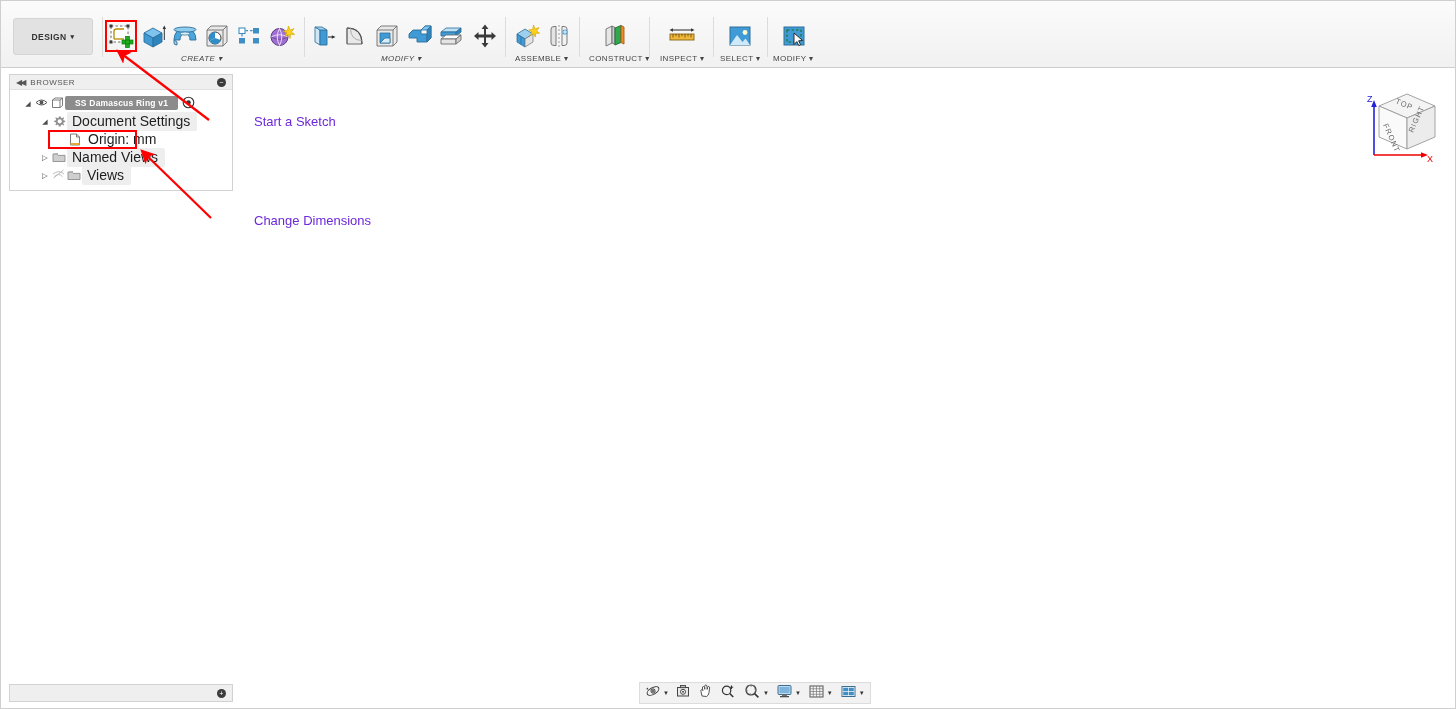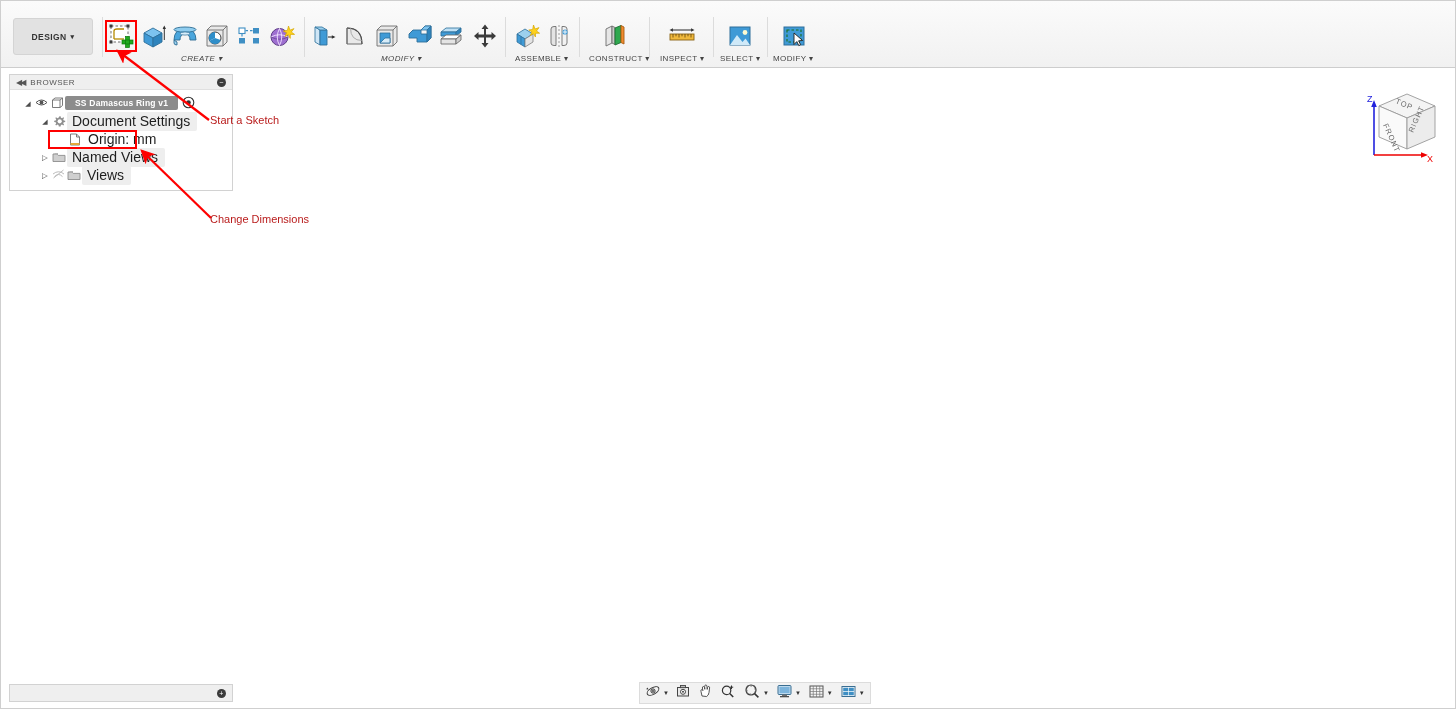--- a/index.html
+++ b/index.html
@@ -120,22 +120,22 @@
     display:flex; align-items:center; padding:0 5px; gap:3px;
   }
   .navitem { display:flex; align-items:center; cursor:pointer; }
   .navcar { font-size:6px; color:#333; margin-left:2px; }
 
   
   .viewcube { position:absolute; right:6px; top:78px; width:92px; height:92px; }
 
   
   .anno-text {
-    position:absolute; color:#b91c1c; font-size:11px;
-    font-family:"Liberation Sans", sans-serif; white-space:nowrap;
+    position:absolute; color:#6d28d9; font-size:13px;
+    font-family:"Liberation Sans", sans-serif; white-space:nowrap;margin-left:44px;
   }
   .hlbox {
     position:absolute; border:2.5px solid #fe0000; pointer-events:none;
   }
   .annosvg { position:absolute; left:0; top:0; width:1456px; height:709px; pointer-events:none; }
 </style>
 </head>
 <body>
 
 <div id="app">

